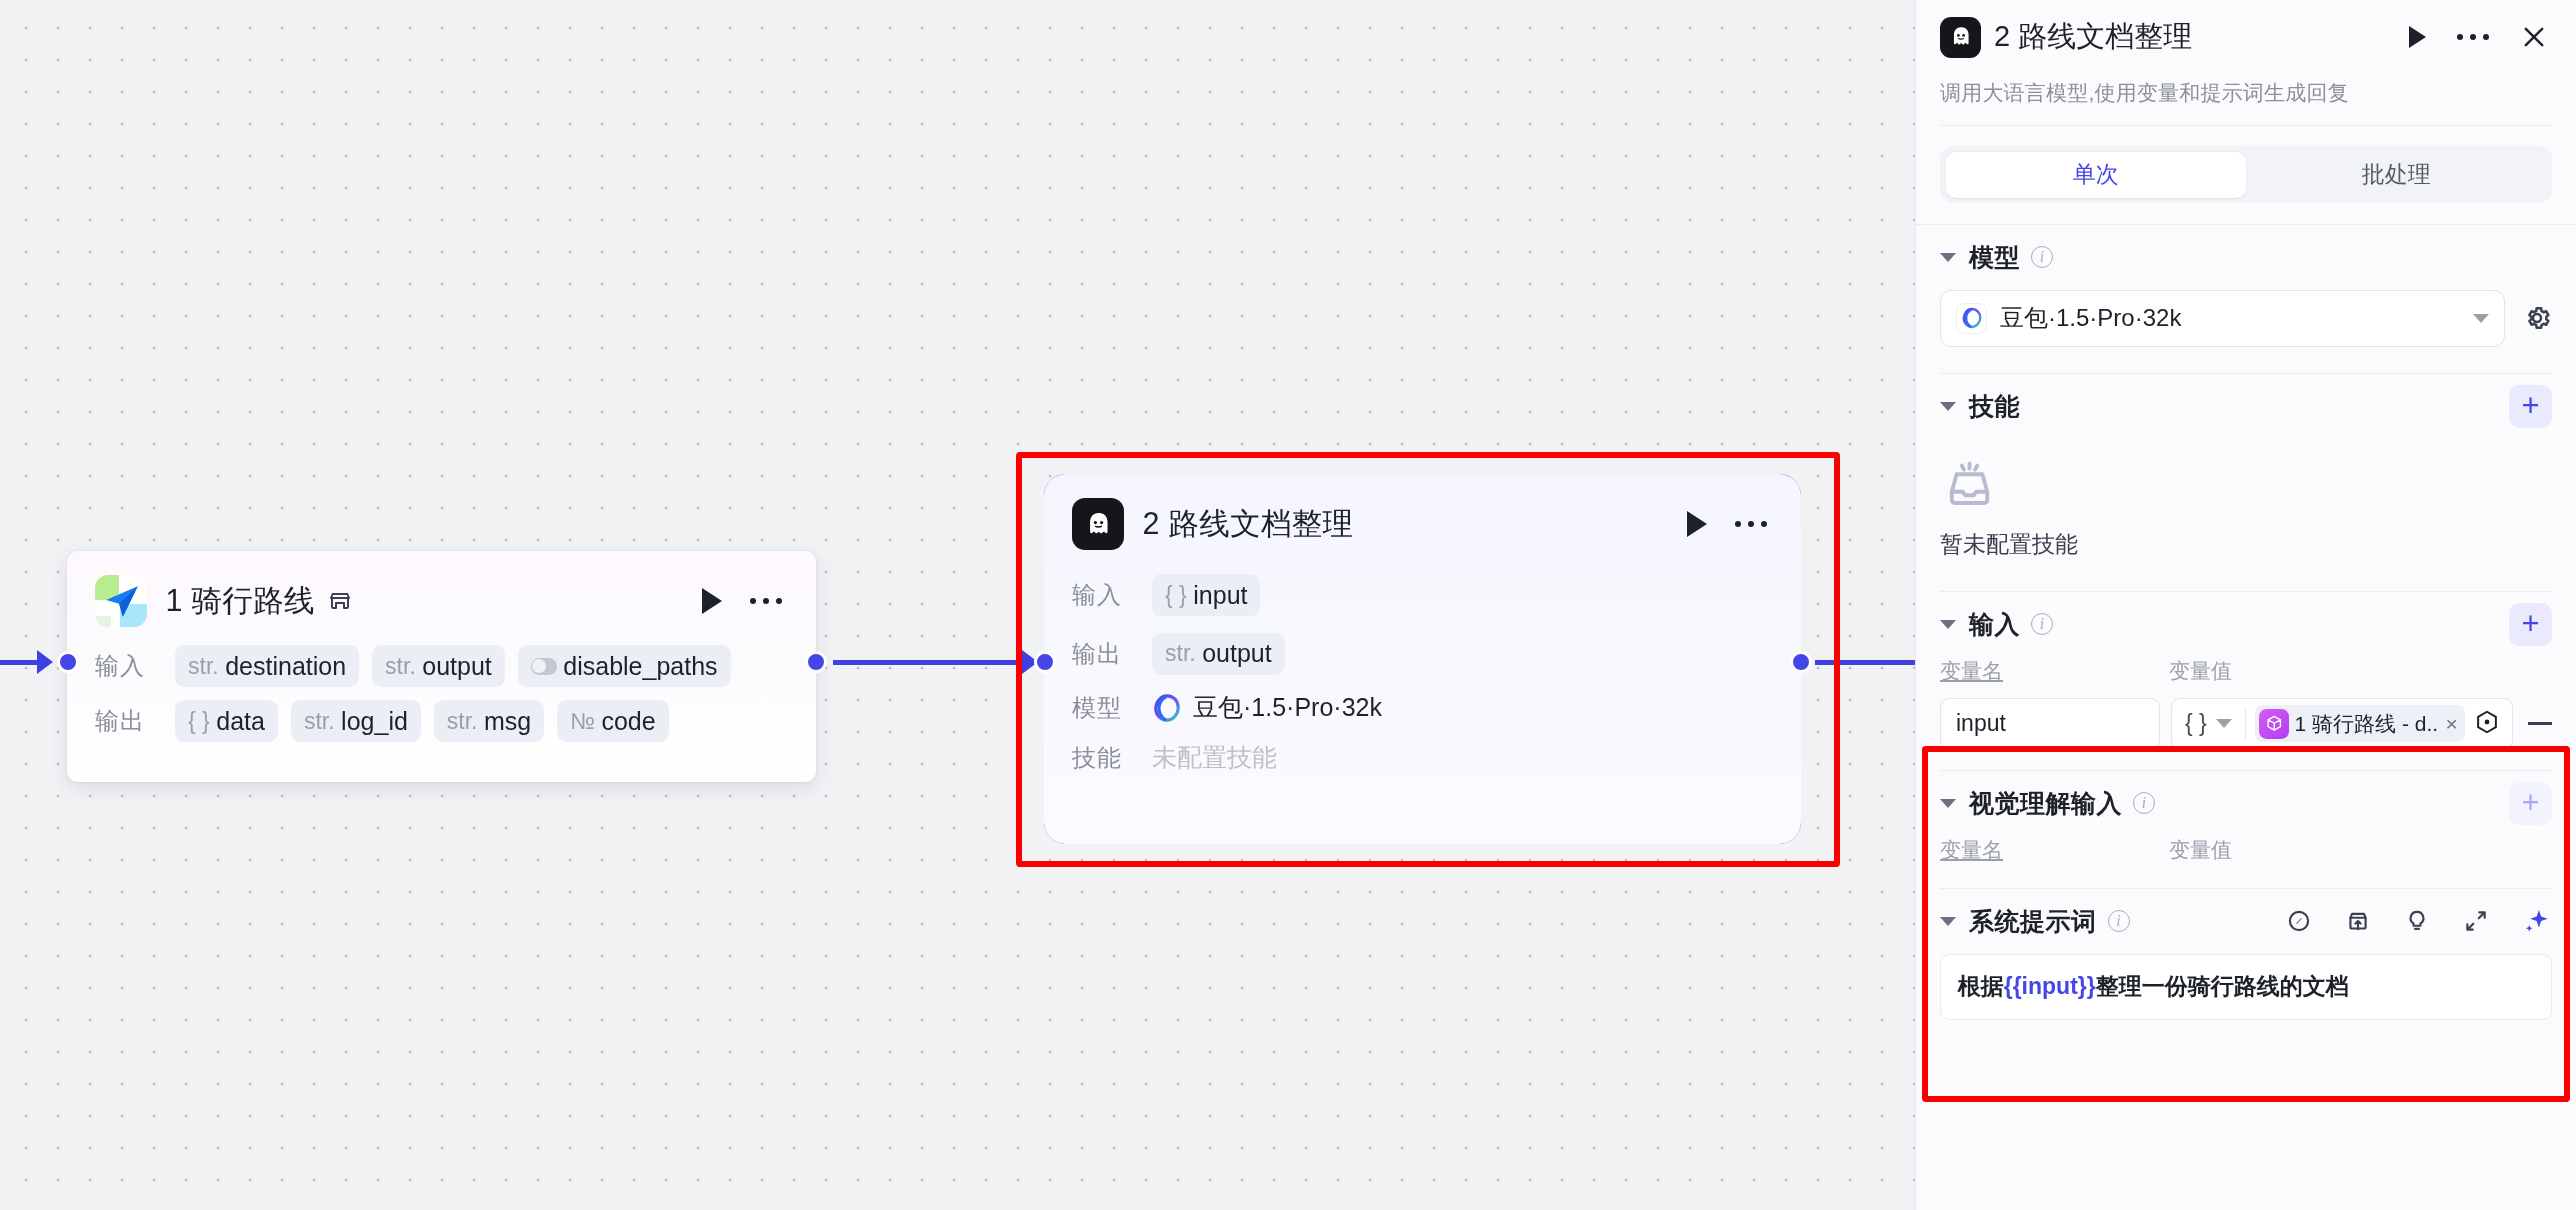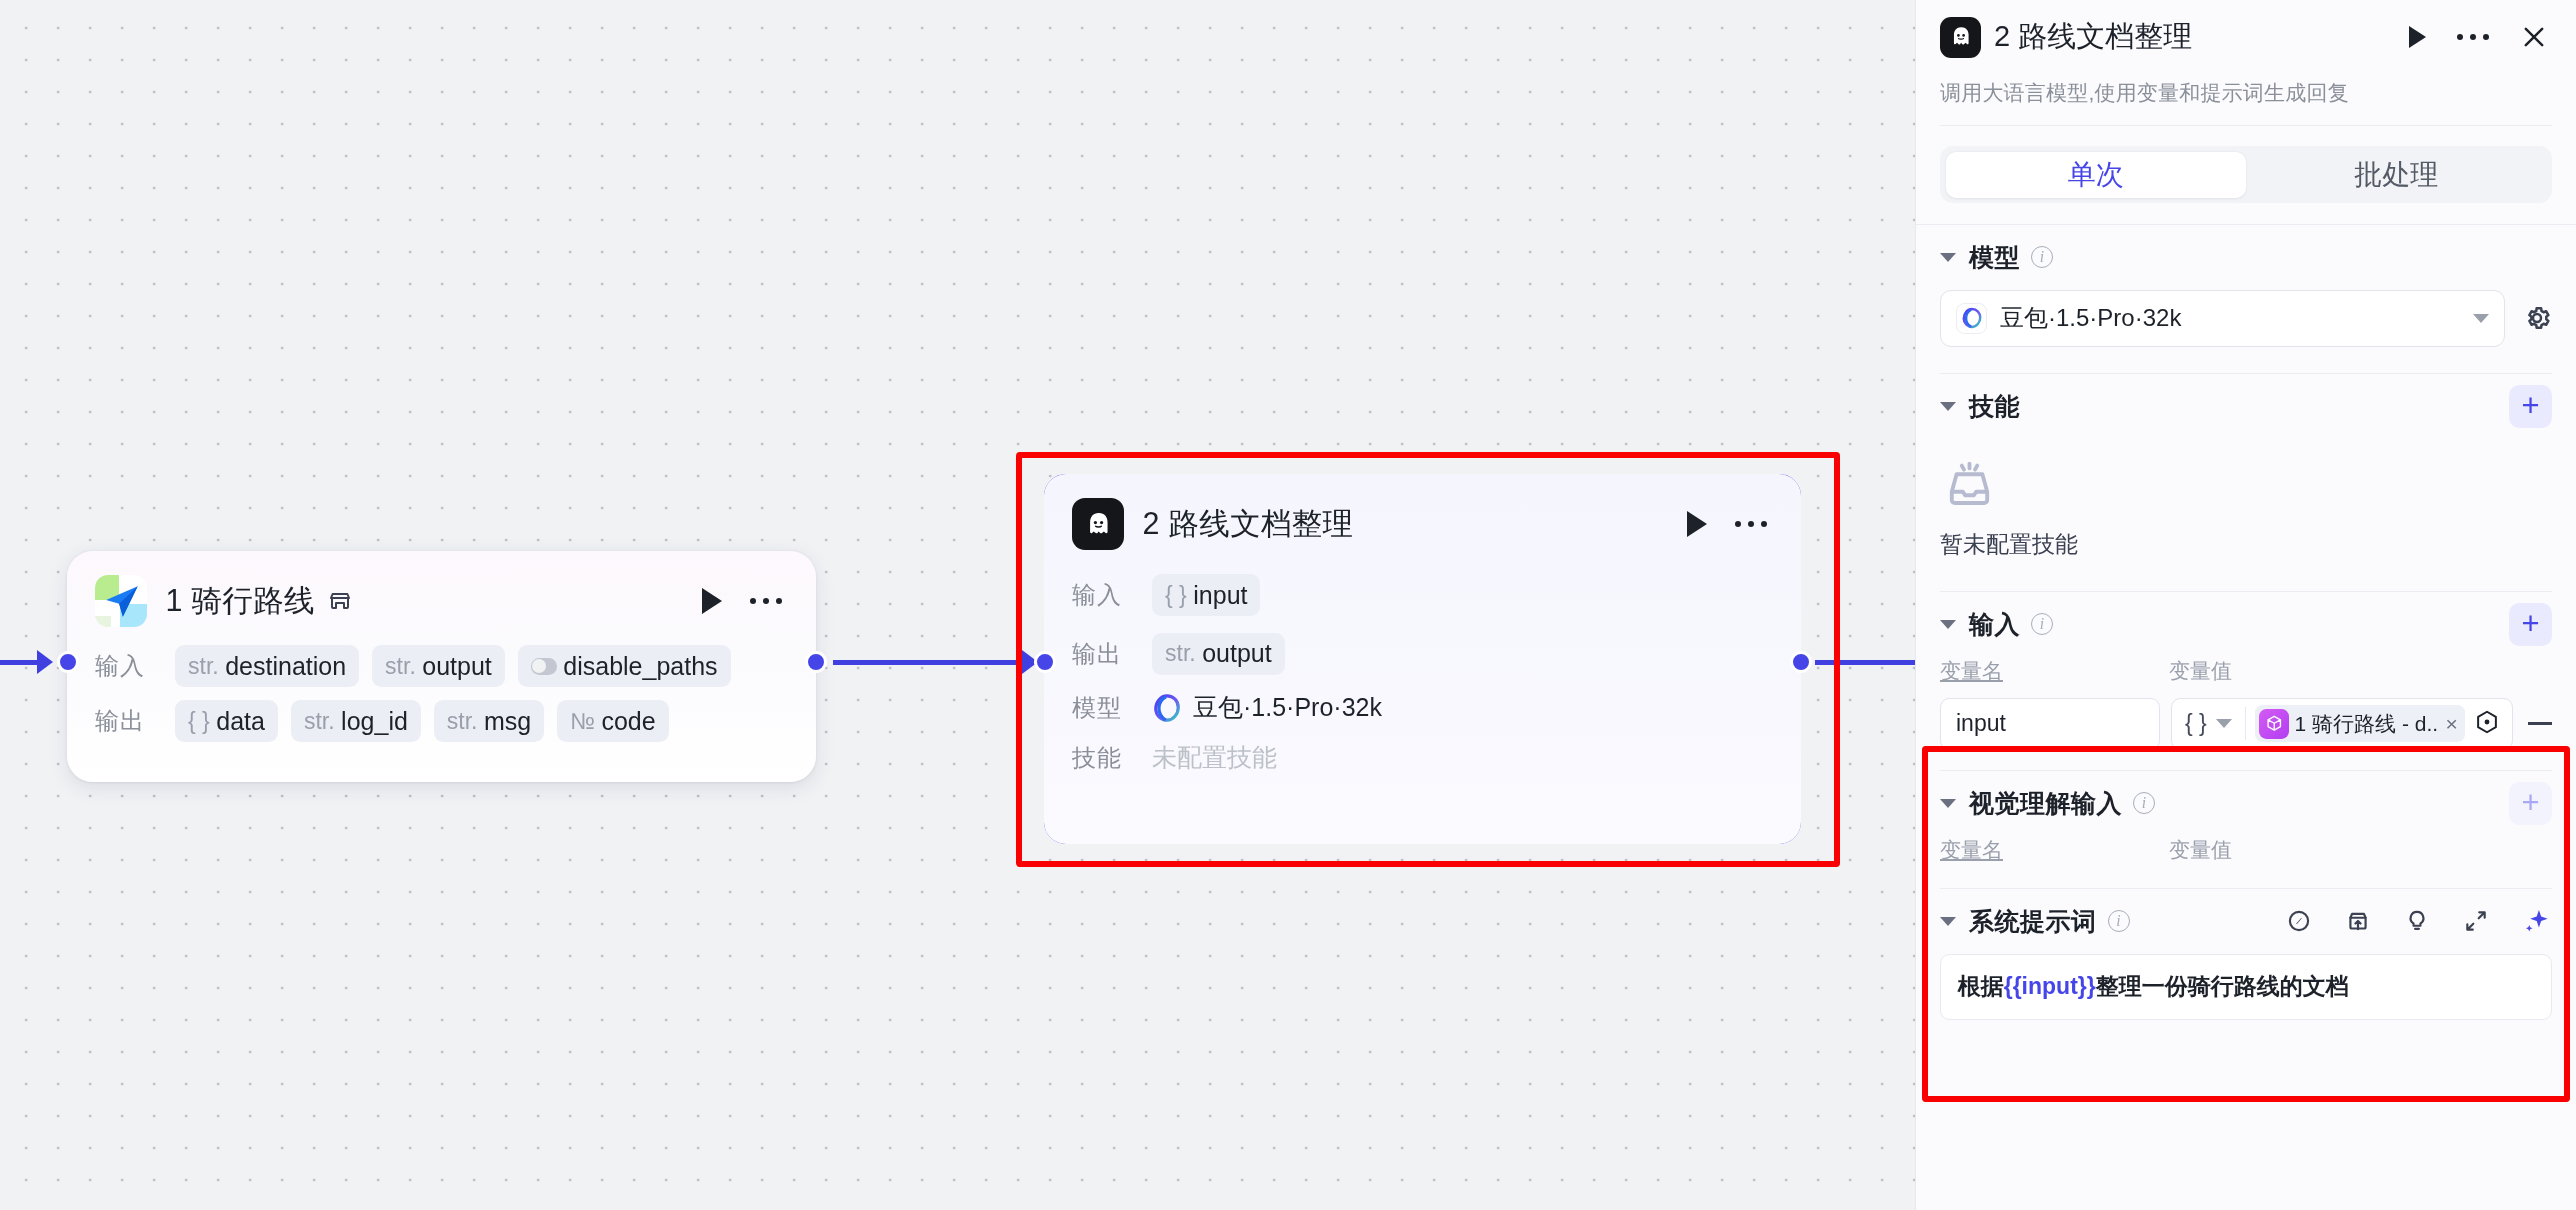--- a/index.html
+++ b/index.html
@@ -30,21 +30,21 @@
     border-bottom: 12px solid transparent;
     border-left: 16.7px solid #4040e0;
   }
   .port {
     position: absolute; width: 22px; height: 22px; border-radius: 50%;
     background: #4646e8; border: 3.7px solid #ffffff;
   }
 
   
   .node {
-    position: absolute; border-radius: 26px;
+    position: absolute; border-radius: 11px;
     background: linear-gradient(180deg,#fdf8fd 0%, #fbfbfe 45%, #ffffff 100%);
     box-shadow: 0 5.6px 20.4px rgba(40,40,90,.10), 0 0.9px 2.8px rgba(40,40,90,.08);
   }
   .node-head { display: flex; align-items: center; padding: 24px 28px 7.4px 28px; }
   .node-title {
     font-size: 30.5px; color: #1d2129; font-weight: 400; letter-spacing: 0.3px;
     white-space: nowrap;
   }
   .node-icon {
     width: 52px; height: 52px; border-radius: 13px; margin-right: 18.5px;
@@ -110,21 +110,21 @@
   .p-acts .play-tri { border-top-width:11px; border-bottom-width:11px; border-left-width:17.6px;}
   .p-sub { font-size: 21px; color:#8a8f99; margin-top: 21px; letter-spacing:0.2px;}
   .p-divider { height:0.9px; background:#ebecf2; margin-top: 18.5px; }
 
   .tabs {
     margin: 20.4px 24px 0 24px; background:#f2f3f7; border-radius: 13px;
     display:flex; padding: 5.6px; height: 57px;
   }
   .tab {
     flex:1; display:flex; align-items:center; justify-content:center;
-    font-size:28px; color:#545a66; border-radius: 10.2px; cursor:pointer;
+    font-size:23px; color:#545a66; border-radius: 10.2px; cursor:pointer;
   }
   .tab.active { background:#ffffff; color:#4646e8; box-shadow: 0 0.9px 2.8px rgba(0,0,0,.07); }
 
   .sec { padding: 0 24px; }
   .sec-hr { height:0.9px; background:#ebecf2; margin: 20.4px 0 0 0; }
   .sec-head { display:flex; align-items:center; height: 65px; }
   .caret {
     width: 0; height: 0; border-left: 8.3px solid transparent;
     border-right: 8.3px solid transparent; border-top: 9.3px solid #6a7080;
     margin-right: 13px; flex:none;

